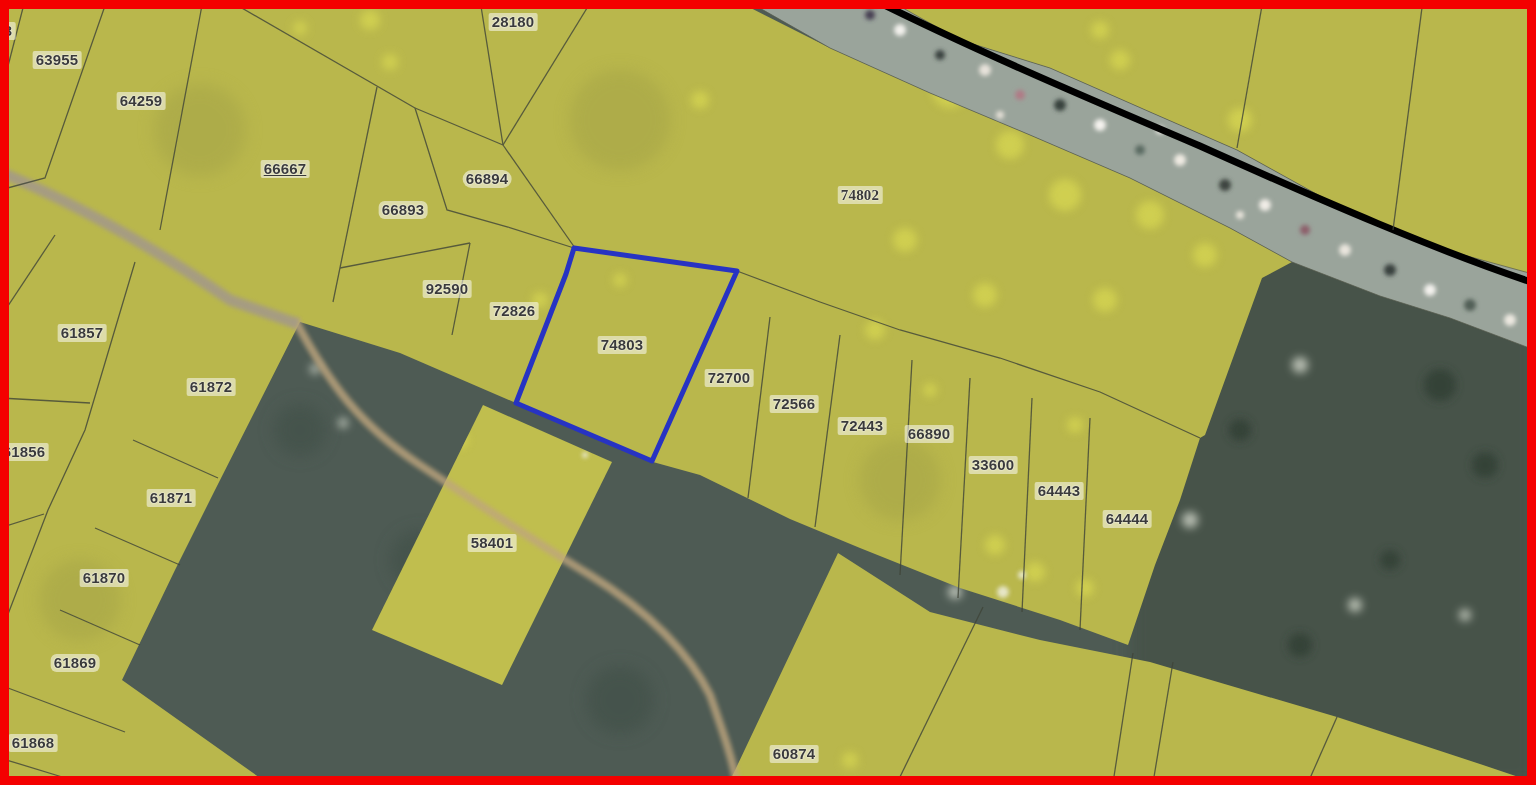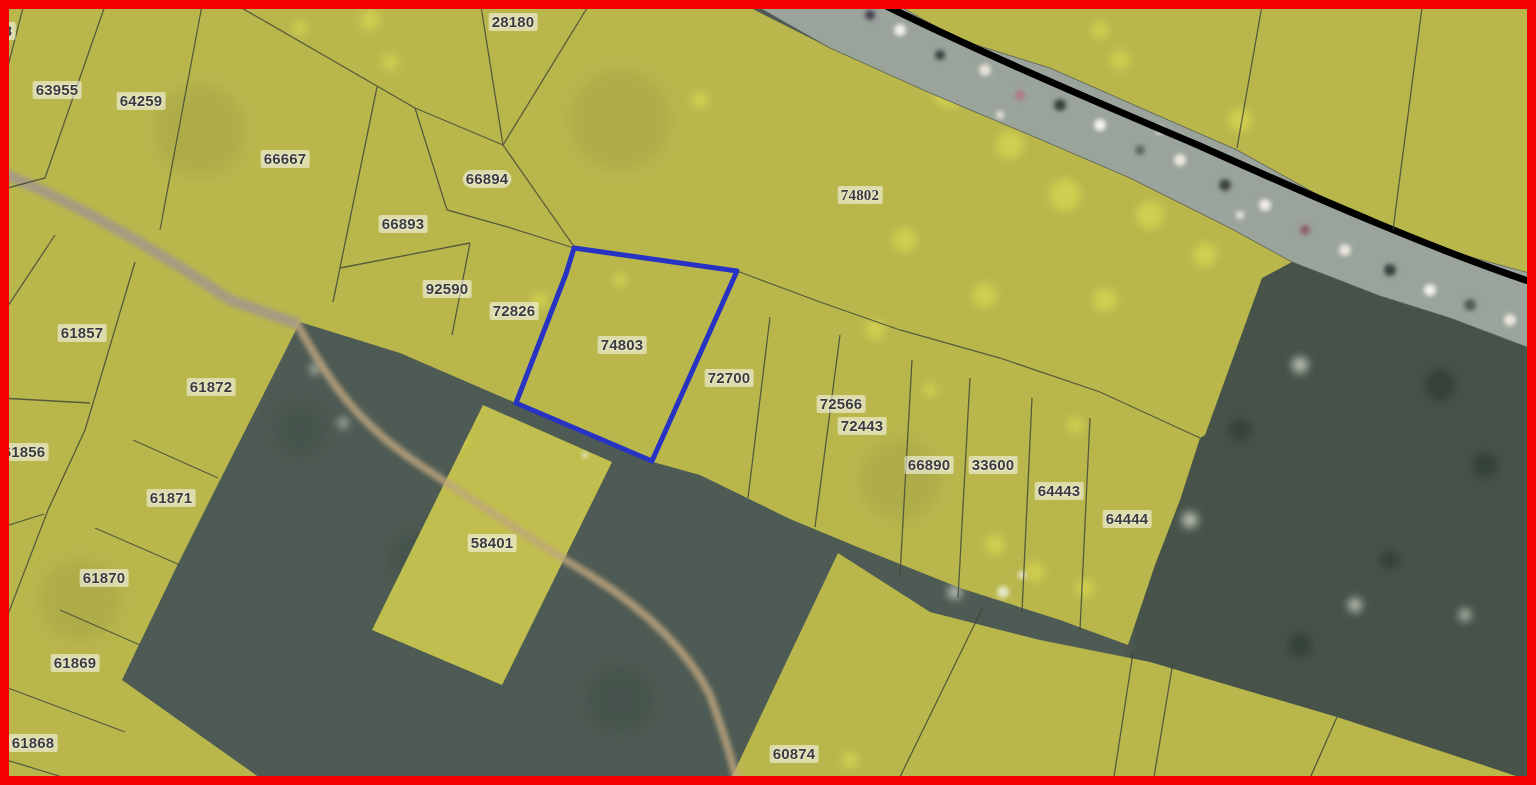--- a/index.html
+++ b/index.html
@@ -235,42 +235,42 @@
       <polyline points="1133,653 1113,783"></polyline>
       <polyline points="1173,662 1153,783"></polyline>
       <polyline points="1337,717 1307,785"></polyline>
     </g>
 
     <polygon class="sel-outline" points="574,248 737,271 652,461 516,403 566,274"></polygon>
   </svg>
 
   <div id="label-layer">
       <div class="parcel-label" style="left: 8px; top: 31px;">3</div>
-      <div class="parcel-label" style="left: 57px; top: 60px; margin-top: 30px;">63955</div>
+      <div class="parcel-label" style="left: 57px; top: 60px;">63955</div>
       <div class="parcel-label" style="left: 141px; top: 101px;">64259</div>
       <div class="parcel-label" style="left: 513px; top: 22px;">28180</div>
-      <div class="parcel-label" style="left: 285px; top: 159px;">66667</div>
+      <div class="parcel-label" style="left: 285px; top: 169px; text-decoration: underline;">66667</div>
       <div class="parcel-label" style="left: 487px; top: 179px; border-radius: 9px;">66894</div>
-      <div class="parcel-label" style="left: 403px; top: 224px;">66893</div>
+      <div class="parcel-label" style="left: 403px; top: 210px; border-radius: 6px;">66893</div>
       <div class="parcel-label" style="left: 447px; top: 289px;">92590</div>
       <div class="parcel-label" style="left: 514px; top: 311px;">72826</div>
       <div class="parcel-label" style="left: 860px; top: 195px; font-family: Liberation Serif, serif;">74802</div>
       <div class="parcel-label" style="left: 622px; top: 345px;">74803</div>
       <div class="parcel-label" style="left: 729px; top: 378px;">72700</div>
-      <div class="parcel-label" style="left: 841px; top: 404px;">72566</div>
+      <div class="parcel-label" style="left: 794px; top: 404px;">72566</div>
       <div class="parcel-label" style="left: 862px; top: 426px;">72443</div>
-      <div class="parcel-label" style="left: 929px; top: 465px;">66890</div>
+      <div class="parcel-label" style="left: 929px; top: 434px;">66890</div>
       <div class="parcel-label" style="left: 993px; top: 465px;">33600</div>
       <div class="parcel-label" style="left: 1059px; top: 491px;">64443</div>
       <div class="parcel-label" style="left: 1127px; top: 519px;">64444</div>
       <div class="parcel-label" style="left: 82px; top: 333px;">61857</div>
       <div class="parcel-label" style="left: 211px; top: 387px;">61872</div>
       <div class="parcel-label" style="left: 24px; top: 452px;">61856</div>
       <div class="parcel-label" style="left: 155px; top: 498px; margin-left: 16px;">61871</div>
       <div class="parcel-label" style="left: 104px; top: 578px;">61870</div>
-      <div class="parcel-label" style="left: 75px; top: 663px;">61869</div>
+      <div class="parcel-label" style="left: 75px; top: 663px; border-radius: 6px;">61869</div>
       <div class="parcel-label" style="left: 33px; top: 743px;">61868</div>
       <div class="parcel-label" style="left: 492px; top: 543px;">58401</div>
       <div class="parcel-label" style="left: 794px; top: 754px;">60874</div>
     </div>
 
   <div id="frame"></div>
 </div>
 
 </body></html>

